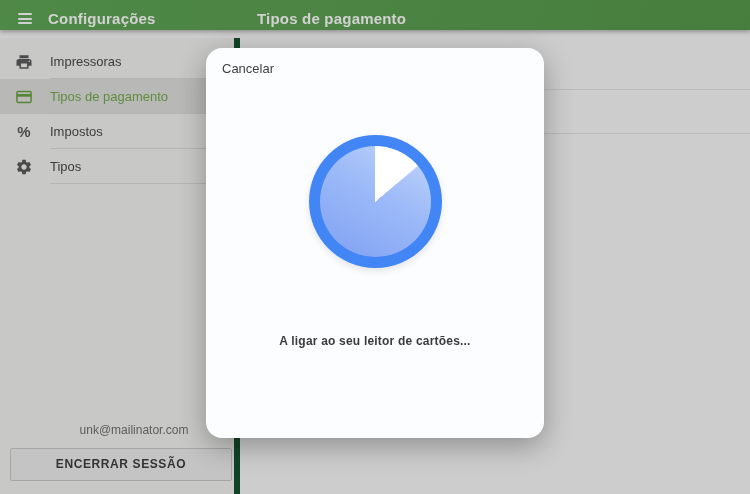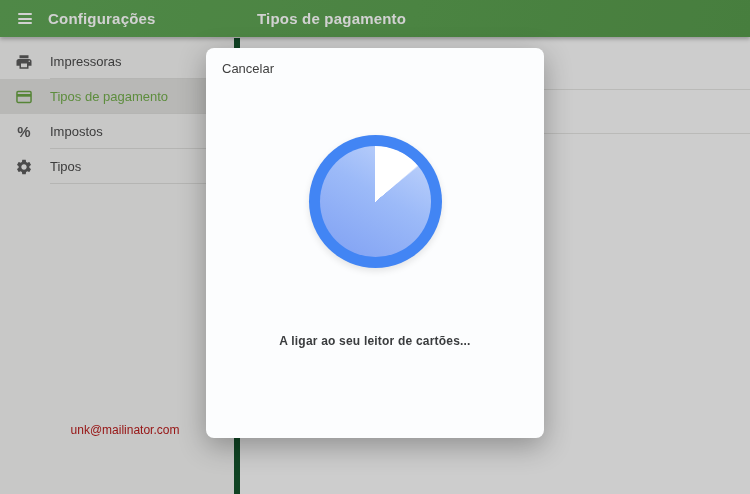--- a/index.html
+++ b/index.html
@@ -3,21 +3,21 @@
 <meta charset="utf-8">
 <style>
   html,body{margin:0;padding:0;background:#2b2b2b;}
   .screen{
     position:relative;width:750px;height:494px;overflow:hidden;
     font-family:"Liberation Sans","DejaVu Sans",sans-serif;
     background:#fafafa;
   }
   
   .topbar{
-    position:absolute;left:0;top:0;width:750px;height:37px;
+    position:absolute;left:0;top:0;width:750px;height:30px;
     background:linear-gradient(105deg,#61a757 0%,#5ca151 55%,#579a4c 100%);
     box-shadow:0 2px 4px rgba(0,0,0,0.28);
     z-index:2;
   }
   .hamburger{position:absolute;left:18px;top:13px;width:14px;height:11px;cursor:pointer;}
   .hamburger span{display:block;height:2px;background:#ffffff;border-radius:1px;margin-bottom:2.5px;}
   .topbar-title{
     position:absolute;top:0;height:38px;line-height:38px;
     color:#ffffff;font-size:15px;font-weight:700;letter-spacing:0.2px;
   }
@@ -37,42 +37,42 @@
     content:"";position:absolute;left:50px;right:0;bottom:0;height:1px;background:#dddddb;
   }
   .menu-item.selected{background:#e1e1df;color:#72ac4b;}
   .menu-icon{
     position:absolute;left:15px;top:50%;width:18px;height:18px;margin-top:-9px;
     display:flex;align-items:center;justify-content:center;
   }
   .menu-icon svg{display:block;}
   .percent-glyph{font-size:15px;font-weight:700;color:#5c5c5c;line-height:18px;}
   .user-email{
-    position:absolute;left:8px;top:385px;width:100%;text-align:center;
-    font-size:12px;color:#b91c1c;
+    position:absolute;left:17px;top:385px;width:100%;text-align:center;
+    font-size:12px;color:#737373;
   }
   .logout-btn{
     position:absolute;left:10px;top:410px;width:222px;height:33px;
     background:#f0f0ef;border:1px solid #cbcbc9;border-radius:2px;box-sizing:border-box;
     text-align:center;line-height:31px;font-size:12px;font-weight:700;
     letter-spacing:0.6px;color:#3f3f3f;cursor:pointer;
   }
   
   .content{
     position:absolute;left:240px;top:38px;width:510px;height:456px;background:#fafafa;
   }
   .content .row-divider{position:absolute;left:0;width:100%;height:1px;background:#e3e3e1;}
   .content .row-divider.r1{top:51px;}
   .content .row-divider.r2{top:95px;}
   
   .scrim{position:absolute;left:0;top:0;width:750px;height:494px;background:rgba(0,0,0,0.18);z-index:5;}
   
   .modal{
     position:absolute;left:206px;top:48px;width:338px;height:390px;
-    background:#fcfdfe;border-radius:8px;z-index:10;
+    background:#fcfdfe;border-radius:16px;z-index:10;
     box-shadow:0 8px 28px rgba(0,0,0,0.3);
   }
   .cancel-btn{
     position:absolute;left:16px;top:13px;font-size:13px;color:#3f3f3f;cursor:pointer;
   }
   .spinner{
     position:absolute;left:50%;top:87px;width:133px;height:133px;margin-left:-66px;
     border-radius:50%;background:#4285f4;box-shadow:0 3px 7px rgba(0,0,0,0.1);
   }
   .spinner-disc{
@@ -139,20 +139,21 @@
           <svg width="18" height="18" viewBox="0 0 24 24">
             <path fill="#5c5c5c" d="M19.14 12.94c.04-.3.06-.61.06-.94 0-.32-.02-.64-.07-.94l2.03-1.58c.18-.14.23-.41.12-.61l-1.92-3.32c-.12-.22-.37-.29-.59-.22l-2.39.96c-.5-.38-1.03-.7-1.62-.94l-.36-2.54c-.04-.24-.24-.41-.48-.41h-3.84c-.24 0-.43.17-.47.41l-.36 2.54c-.59.24-1.13.57-1.62.94l-2.39-.96c-.22-.08-.47 0-.59.22L2.74 8.87c-.12.21-.08.47.12.61l2.03 1.58c-.05.3-.09.63-.09.94s.02.64.07.94l-2.03 1.58c-.18.14-.23.41-.12.61l1.92 3.32c.12.22.37.29.59.22l2.39-.96c.5.38 1.03.7 1.62.94l.36 2.54c.05.24.24.41.48.41h3.84c.24 0 .44-.17.47-.41l.36-2.54c.59-.24 1.13-.56 1.62-.94l2.39.96c.22.08.47 0 .59-.22l1.92-3.32c.12-.22.07-.47-.12-.61l-2.01-1.58zM12 15.6c-1.98 0-3.6-1.62-3.6-3.6s1.62-3.6 3.6-3.6 3.6 1.62 3.6 3.6-1.62 3.6-3.6 3.6z"></path>
           </svg>
         </span>
         <span>Tipos</span>
       </div>
 
     </div>
 
     <div class="user-email">unk@mailinator.com</div>
+    <div class="logout-btn">ENCERRAR SESSÃO</div>
   </div>
 
   <div class="content">
     <div class="row-divider r1"></div>
     <div class="row-divider r2"></div>
   </div>
 
   <div class="scrim"></div>
 
   <div class="modal">

